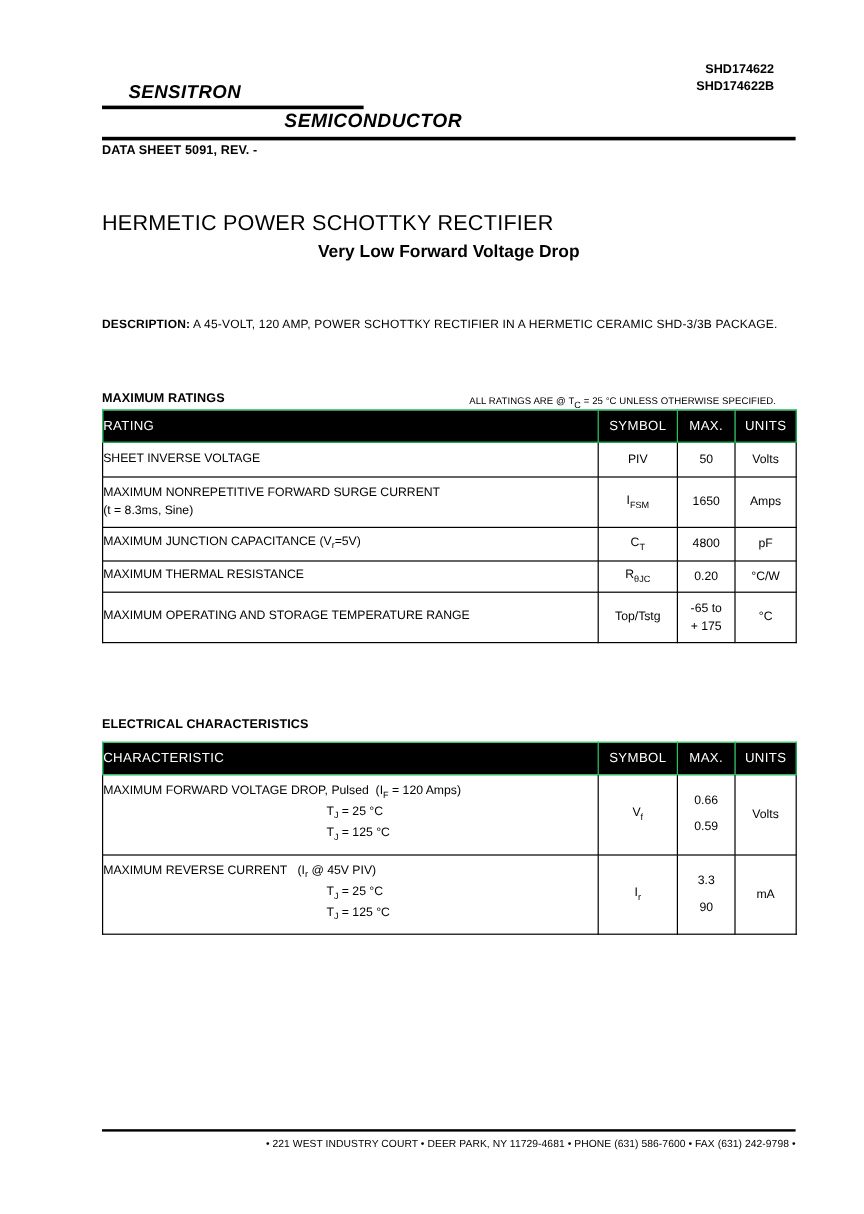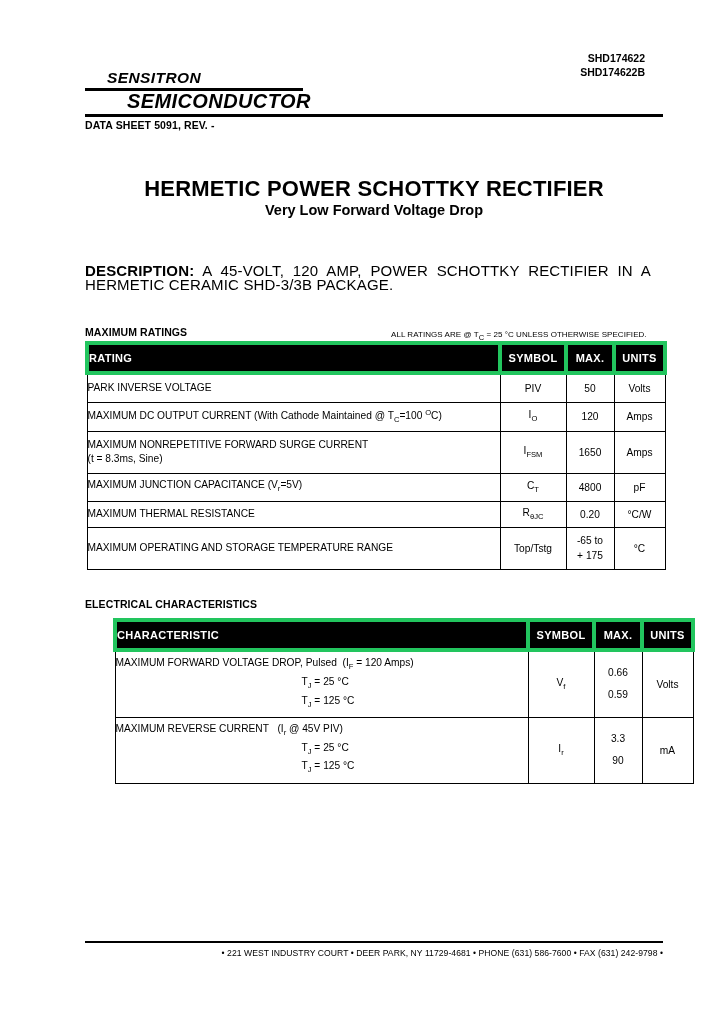--- a/index.html
+++ b/index.html
@@ -52,24 +52,25 @@
   }
   .logo-rule {
     width: 218px;
     height: 2.5px;
     background: #000;
     margin: 1px 0 1px 0;
   }
   .logo-l2 {
     font-style: italic;
     font-weight: bold;
-    font-size: 20px;
+    font-size: 16px;
     letter-spacing: 0.4px;
     padding-left: 42px;
     line-height: 19px;
+    text-align: right;
   }
   .partnos {
     position: absolute;
     right: 18px; top: 0;
     text-align: right;
     font-size: 10.5px;
     font-weight: bold;
     line-height: 13.5px;
   }
 
@@ -85,40 +86,39 @@
     font-size: 10.5px;
     font-weight: bold;
     letter-spacing: 0.1px;
   }
 
   
   .title1 {
     position: absolute;
     left: 0; top: 176px;
     width: 578px;
-    text-align: center;
-    font-size: 22px;
-    font-weight: bold;
+    font-size: 18px;
+    font-weight: normal;
     letter-spacing: 0.2px;
   }
   .title2 {
     position: absolute;
     left: 0; top: 202px;
     width: 578px;
     text-align: center;
     font-size: 14.5px;
     font-weight: bold;
   }
 
   
   .descr {
     position: absolute;
     left: 0; top: 264px;
     width: 566px;
-    font-size: 15px;
+    font-size: 10px;
     line-height: 14px;
     text-align: justify;
     letter-spacing: 0.15px;
   }
   .descr b { font-weight: bold; }
 
   
   .sect {
     position: absolute;
     font-size: 10.5px;
@@ -140,25 +140,25 @@
     font-size: 10.2px;
   }
   table.dt td, table.dt th {
     border: 1px solid #000;
     padding: 0;
     vertical-align: middle;
   }
   table.dt thead th {
     background: #000;
     color: #fff;
-    font-weight: bold;
+    font-weight: normal;
     font-size: 11px;
     height: 26px;
     letter-spacing: 0.3px;
-    border: 4px solid #22c55e;
+    border: 1px solid #22c55e;
   }
   th.h-rating { text-align: left; padding-left: 9px; }
   th.h-ctr { text-align: center; }
 
   td.c-desc {
     text-align: left;
     padding: 4px 6px 4px 9px;
     line-height: 14.5px;
   }
   td.c-ctr { text-align: center; }
@@ -233,30 +233,24 @@
       <thead>
         <tr>
           <th class="h-rating">RATING</th>
           <th class="h-ctr">SYMBOL</th>
           <th class="h-ctr">MAX.</th>
           <th class="h-ctr">UNITS</th>
         </tr>
       </thead>
       <tbody>
         <tr style="height:29px">
-          <td class="c-desc">PARK INVERSE VOLTAGE</td>
+          <td class="c-desc">SHEET INVERSE VOLTAGE</td>
           <td class="c-ctr"><span>PIV</span></td>
           <td class="c-ctr">50</td>
           <td class="c-ctr">Volts</td>
-        </tr>
-        <tr style="height:29px">
-          <td class="c-desc"><span>MAXIMUM DC OUTPUT CURRENT (With Cathode Maintained @ T</span><span class="sub">C</span><span>=100 </span><span class="sup">O</span><span>C)</span></td>
-          <td class="c-ctr"><span>I</span><span class="sub">O</span></td>
-          <td class="c-ctr">120</td>
-          <td class="c-ctr">Amps</td>
         </tr>
         <tr style="height:42px">
           <td class="c-desc twoline"><span>MAXIMUM NONREPETITIVE FORWARD SURGE CURRENT</span><br><span>(t = 8.3ms, Sine)</span></td>
           <td class="c-ctr"><span>I</span><span class="sub">FSM</span></td>
           <td class="c-ctr">1650</td>
           <td class="c-ctr">Amps</td>
         </tr>
         <tr style="height:28px">
           <td class="c-desc"><span>MAXIMUM JUNCTION CAPACITANCE (V</span><span class="sub">r</span><span>=5V)</span></td>
           <td class="c-ctr"><span>C</span><span class="sub">T</span></td>
@@ -273,21 +267,21 @@
           <td class="c-desc">MAXIMUM OPERATING AND STORAGE TEMPERATURE RANGE</td>
           <td class="c-ctr"><span>Top/Tstg</span></td>
           <td class="c-ctr twoline"><span>-65 to</span><br><span>+ 175</span></td>
           <td class="c-ctr">°C</td>
         </tr>
       </tbody>
     </table>
 
     <div class="sect" style="left:0; top:598px;">ELECTRICAL CHARACTERISTICS</div>
 
-    <table class="dt" style="left:0; top:618px; width:578px;margin-left:28px;">
+    <table class="dt" style="left:0; top:618px; width:578px;">
       <colgroup>
         <col style="width:413px">
           <col style="width:66px">
           <col style="width:48px">
           <col style="width:51px">
       </colgroup>
       <thead>
         <tr>
           <th class="h-rating">CHARACTERISTIC</th>
           <th class="h-ctr">SYMBOL</th>

